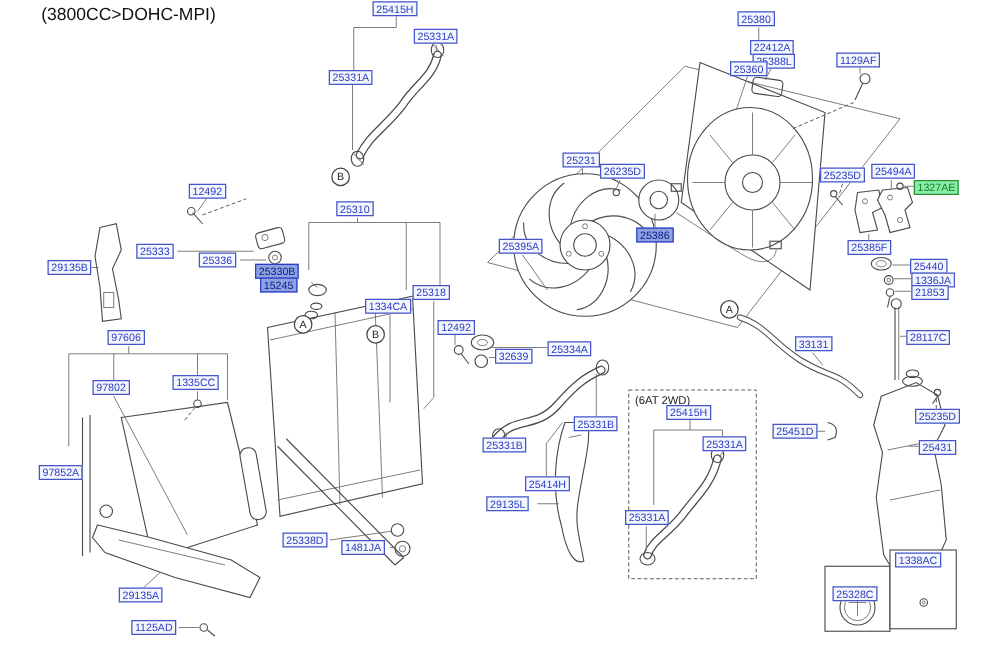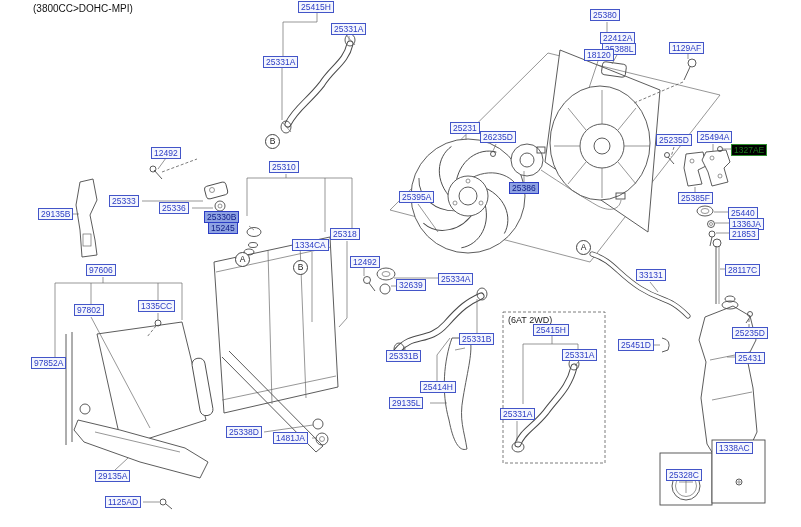--- a/index.html
+++ b/index.html
@@ -11,24 +11,24 @@
   .dash{stroke:#5a5a5a;stroke-width:0.8;fill:none;stroke-dasharray:3 2;}
   .wfill{fill:#fff;}
   .tube{stroke:#4a4a4a;stroke-width:7;fill:none;stroke-linecap:round;}
   .tubein{stroke:#fff;stroke-width:5;fill:none;stroke-linecap:round;}
   .tubeS{stroke:#4a4a4a;stroke-width:5;fill:none;stroke-linecap:round;}
   .tubeSin{stroke:#fff;stroke-width:3.4;fill:none;stroke-linecap:round;}
   .lbl{position:absolute;font-size:8.5px;line-height:10px;color:#2b3cc4;
        background:#f4f6fd;border:1px solid #4355c8;padding:0 2px;white-space:nowrap;
        cursor:pointer;}
   .lbl.hl{background:#8ea2e2;color:#0d1a86;border-color:#2b3cc4;}
-  .lbl.green{color:#1c7a1c;border-color:#2f8f2f;background:#000000;}
+  .lbl.green{color:#1c7a1c;border-color:#2f8f2f;background:#86efac;}
   .marker{position:absolute;width:13px;height:13px;border:1px solid #444;border-radius:50%;
           font-size:8.5px;line-height:13px;text-align:center;color:#222;background:#fff;}
-  .note{position:absolute;font-size:10px;color:#111;white-space:nowrap;}
+  .note{position:absolute;font-size:14px;color:#111;white-space:nowrap;}
   .note.small{font-size:9px;color:#222;text-align:right;}
 </style>
 </head>
 <body>
 
 <div id="canvas">
 
 <svg id="art" width="801" height="527" viewBox="0 0 801 527">
   <defs>
     <pattern id="hatch" width="5" height="5" patternUnits="userSpaceOnUse" patternTransform="rotate(55)">
@@ -262,21 +262,21 @@
 
 <div class="note" style="left:33px;top:3px">(3800CC&gt;DOHC-MPI)</div>
 <div class="note small" style="left:508px;top:315px">(6AT 2WD)</div>
 
 <div class="lbl" style="left:298px;top:1px">25415H</div>
 <div class="lbl" style="left:331px;top:23px">25331A</div>
 <div class="lbl" style="left:263px;top:56px">25331A</div>
 <div class="lbl" style="left:590px;top:9px">25380</div>
 <div class="lbl" style="left:600px;top:32px">22412A</div>
 <div class="lbl" style="left:602px;top:43px">25388L</div>
-<div class="lbl" style="left:584px;top:49px">18120</div>
+<div class="lbl" style="left:584px;top:49px">25360</div>
 <div class="lbl" style="left:669px;top:42px">1129AF</div>
 <div class="lbl" style="left:450px;top:122px">25231</div>
 <div class="lbl" style="left:480px;top:131px">26235D</div>
 <div class="lbl hl" style="left:509px;top:182px">25386</div>
 <div class="lbl" style="left:399px;top:191px">25395A</div>
 <div class="lbl" style="left:151px;top:147px">12492</div>
 <div class="lbl" style="left:269px;top:161px">25310</div>
 <div class="lbl" style="left:109px;top:195px">25333</div>
 <div class="lbl" style="left:159px;top:202px">25336</div>
 <div class="lbl hl" style="left:204px;top:211px">25330B</div>
@@ -289,21 +289,21 @@
 <div class="lbl" style="left:459px;top:333px">25331B</div>
 <div class="lbl" style="left:386px;top:350px">25331B</div>
 <div class="lbl" style="left:420px;top:381px">25414H</div>
 <div class="lbl" style="left:389px;top:397px">29135L</div>
 <div class="lbl" style="left:226px;top:426px">25338D</div>
 <div class="lbl" style="left:273px;top:432px">1481JA</div>
 <div class="lbl" style="left:38px;top:208px">29135B</div>
 <div class="lbl" style="left:86px;top:264px">97606</div>
 <div class="lbl" style="left:74px;top:304px">97802</div>
 <div class="lbl" style="left:138px;top:300px">1335CC</div>
-<div class="lbl" style="left:31px;top:357px">97852A</div>
+<div class="lbl" style="left:31px;top:372px">97852A</div>
 <div class="lbl" style="left:95px;top:470px">29135A</div>
 <div class="lbl" style="left:105px;top:496px">1125AD</div>
 <div class="lbl" style="left:656px;top:134px">25235D</div>
 <div class="lbl" style="left:697px;top:131px">25494A</div>
 <div class="lbl green" style="left:731px;top:144px">1327AE</div>
 <div class="lbl" style="left:678px;top:192px">25385F</div>
 <div class="lbl" style="left:728px;top:207px">25440</div>
 <div class="lbl" style="left:729px;top:218px">1336JA</div>
 <div class="lbl" style="left:729px;top:228px">21853</div>
 <div class="lbl" style="left:725px;top:264px">28117C</div>

